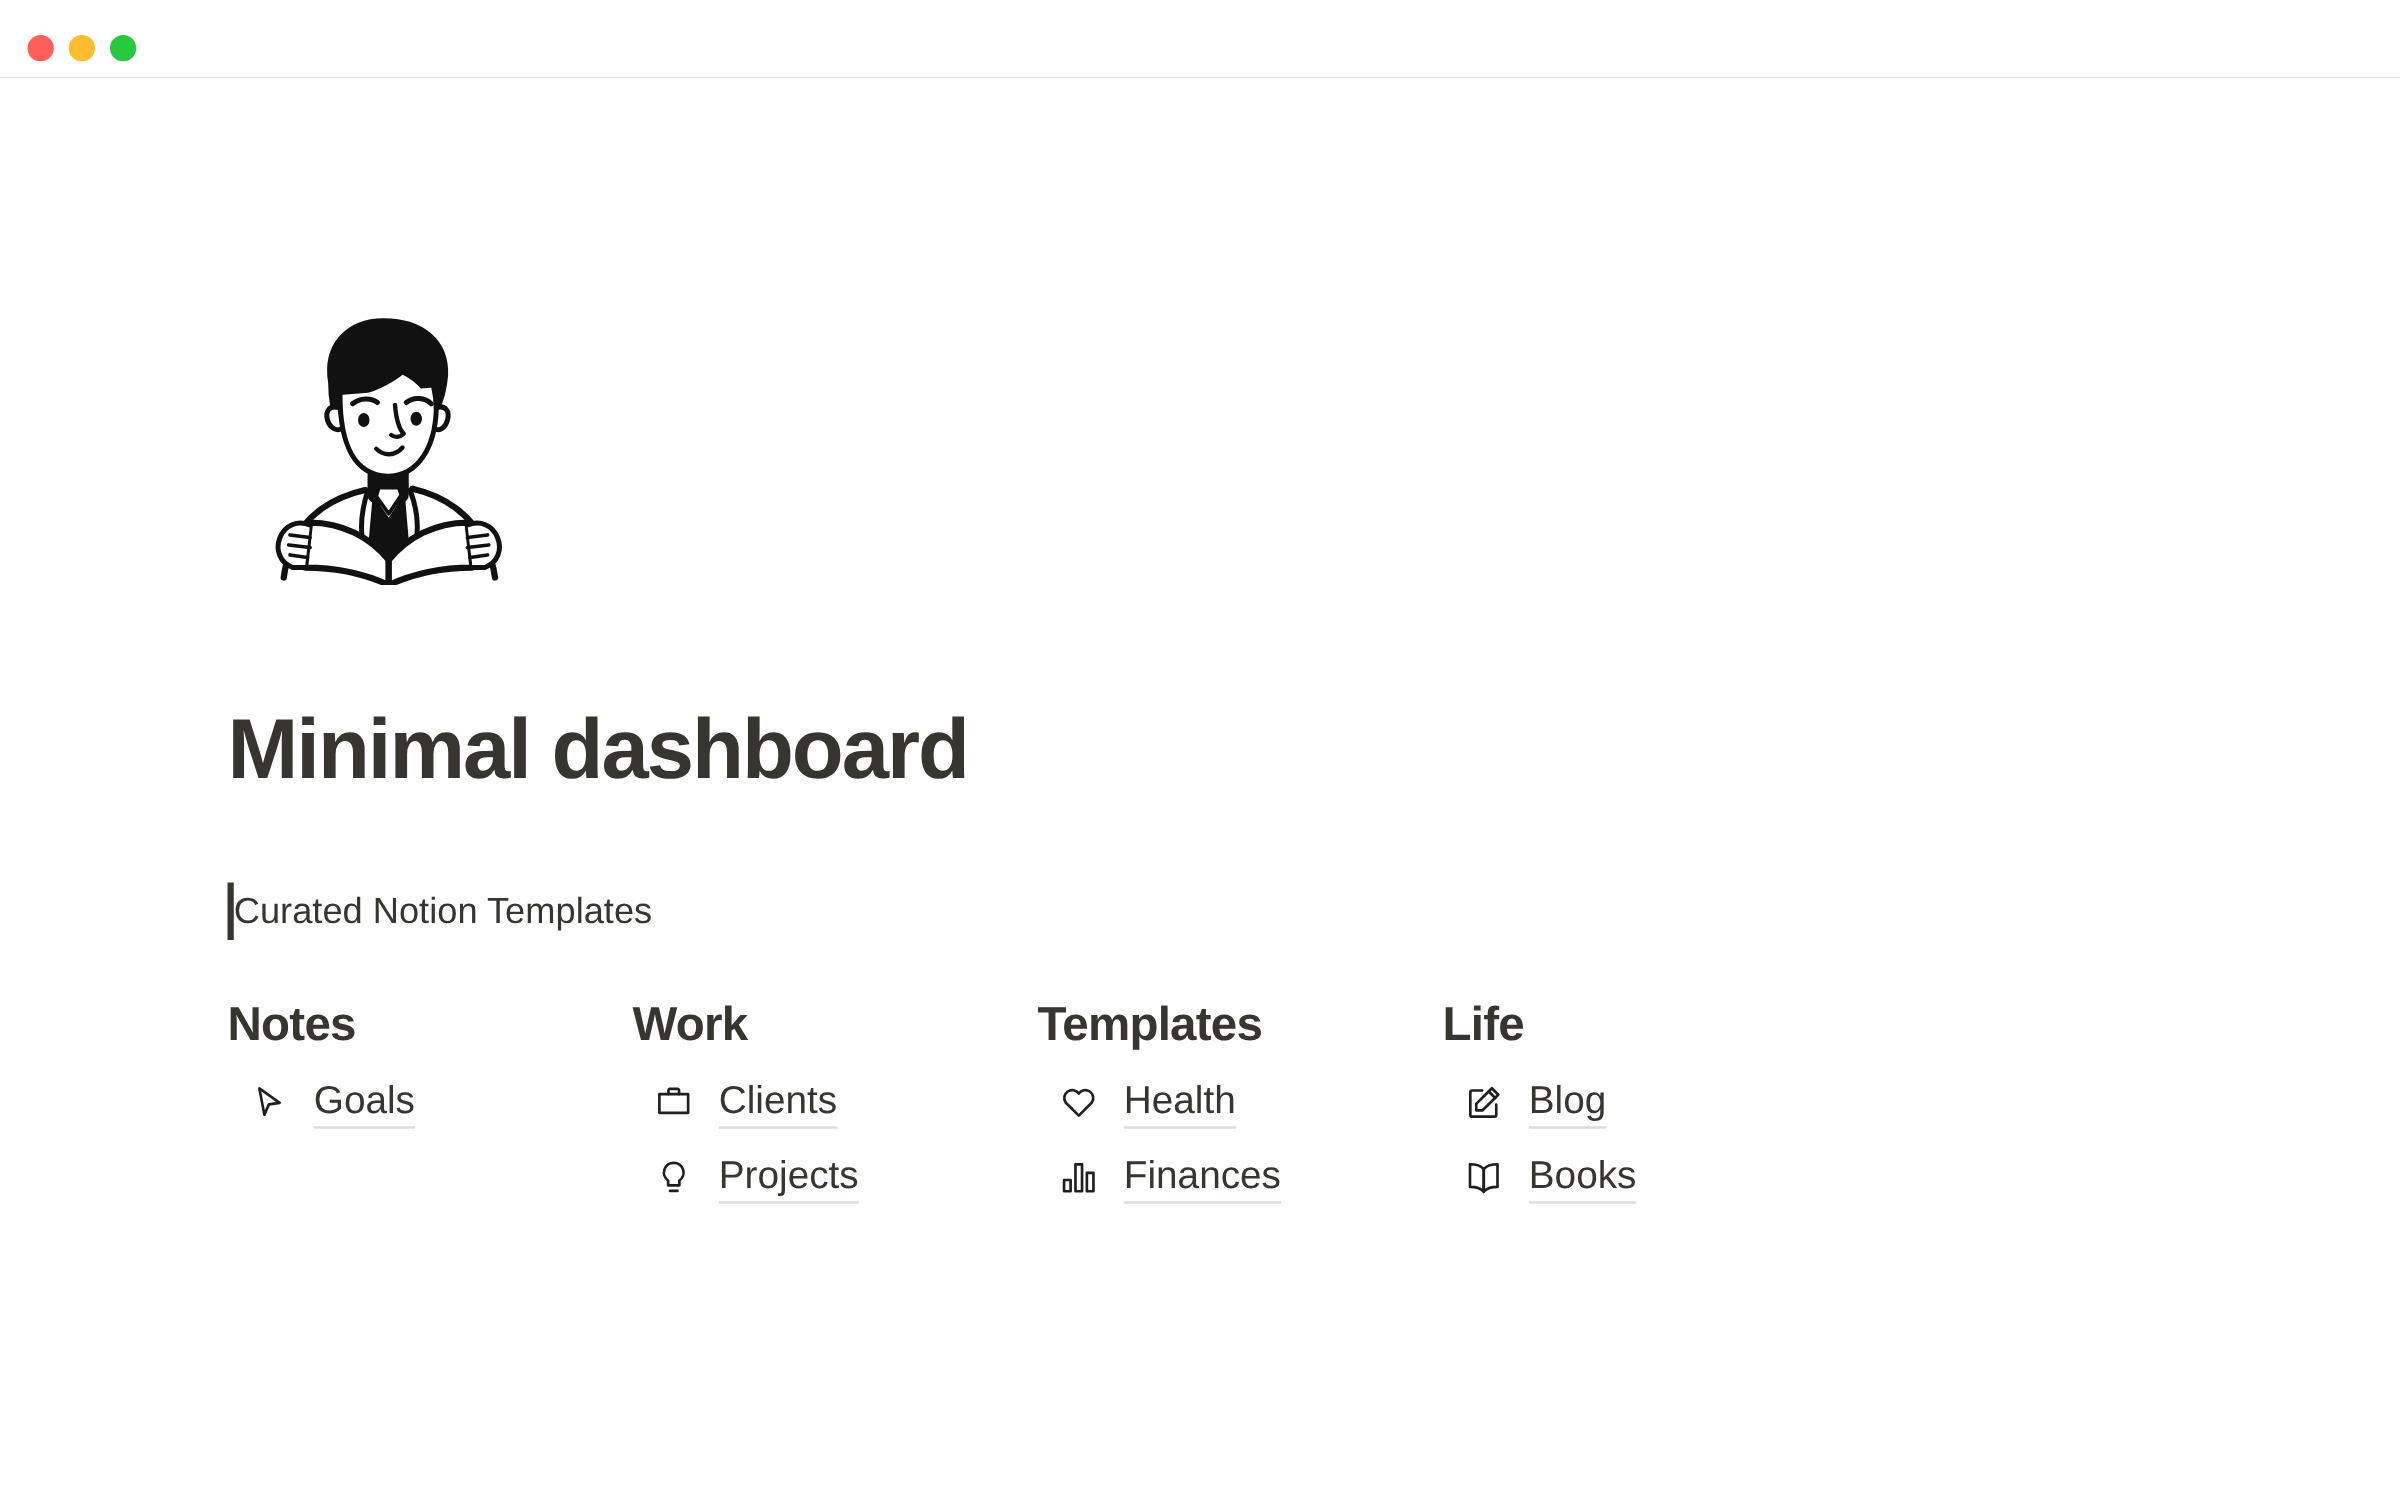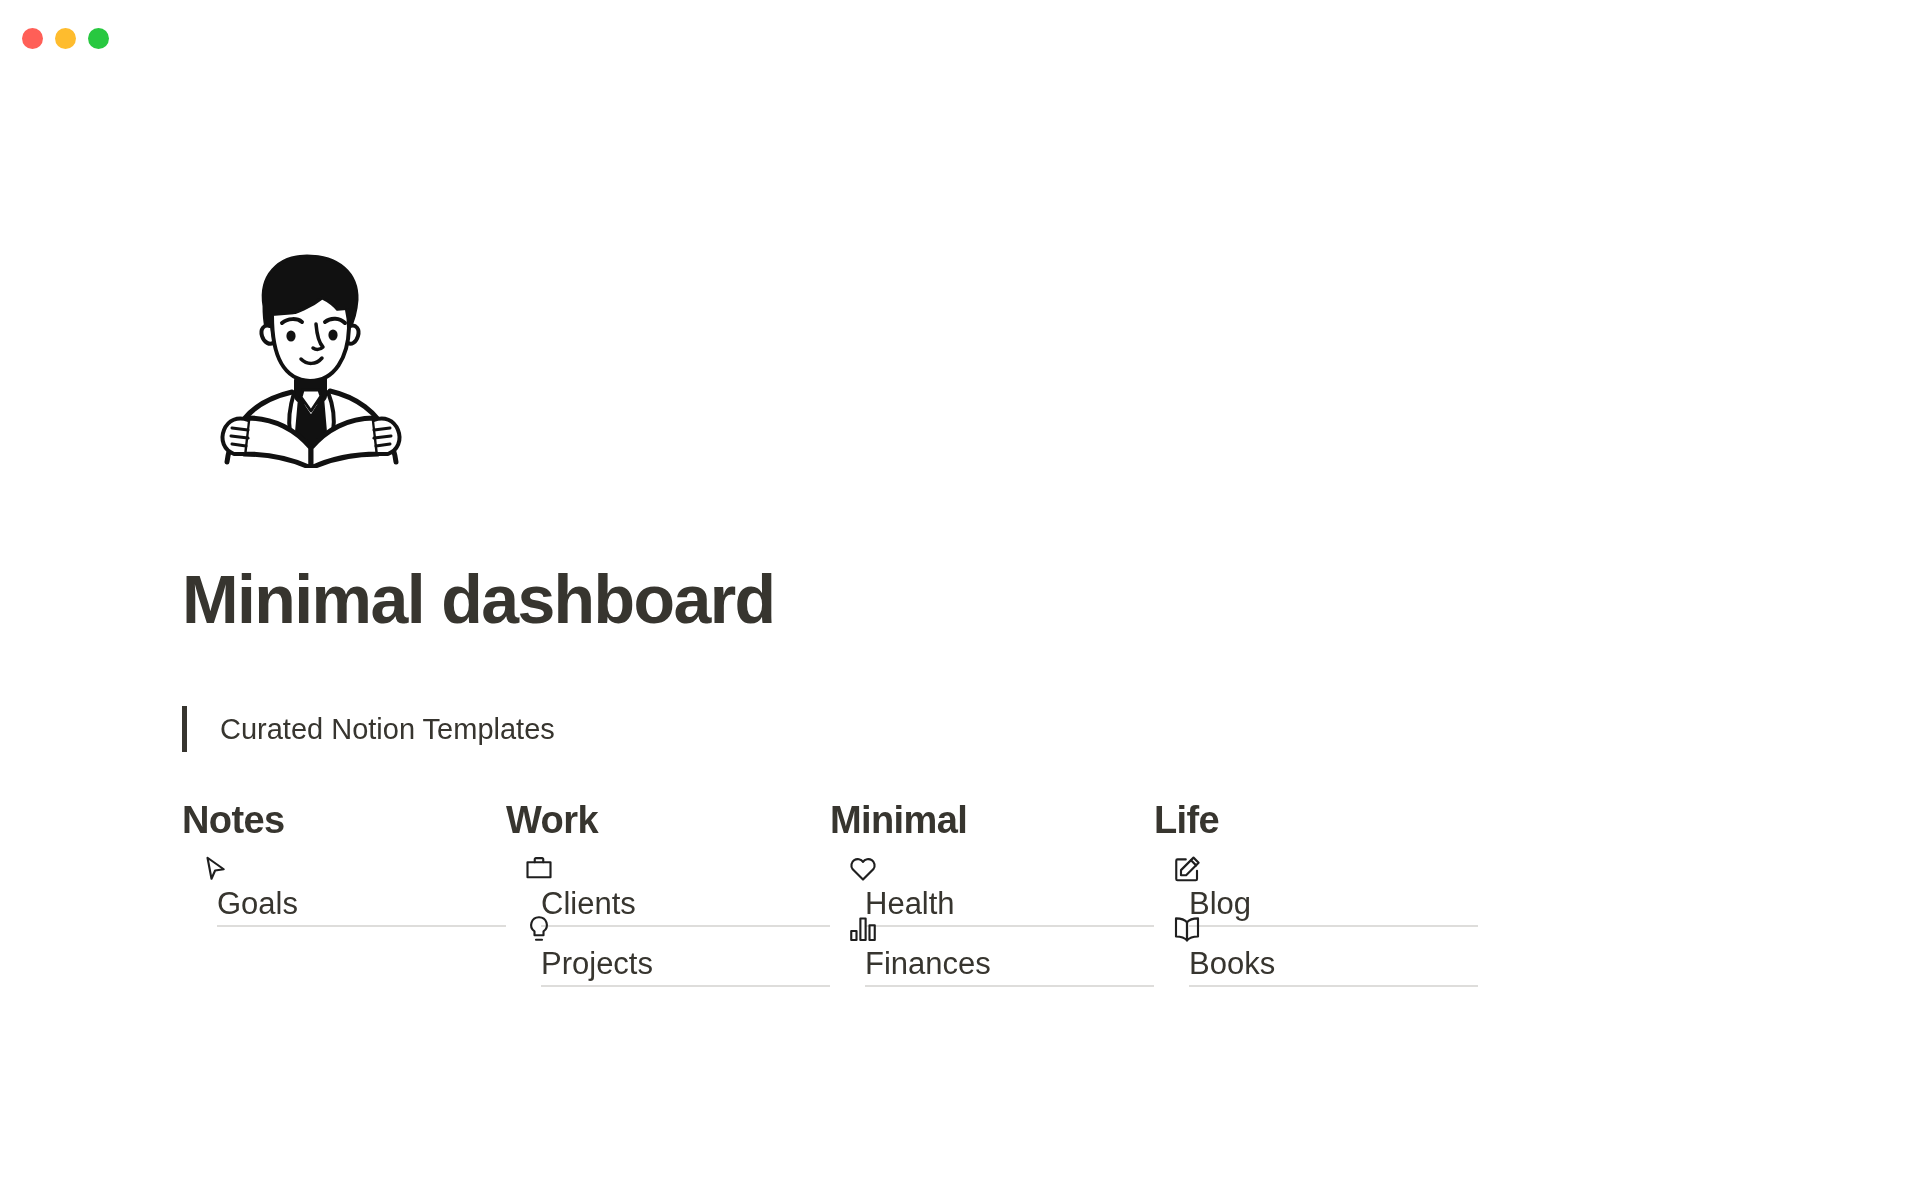--- a/index.html
+++ b/index.html
@@ -104,21 +104,20 @@
     align-items: center;
     height: 50px;
   }
   .quote-bar {
     width: 5px;
     height: 46px;
     background: #37352F;
     flex: 0 0 auto;
   }
   .quote-text {
-    margin-left: 33px;
     font-size: 29px;
     line-height: 40px;
     font-weight: 400;
     color: #37352F;
     white-space: nowrap;
   }
 
   
   .columns {
     position: absolute;
@@ -136,23 +135,23 @@
     line-height: 48px;
     font-weight: 700;
     letter-spacing: -0.6px;
     color: #37352F;
     margin-bottom: 8px;
     white-space: nowrap;
   }
 
   .link-row {
     display: flex;
+    align-items: center;
     height: 60px;
     padding-left: 16px;
-    flex-direction: column;
   }
   .link-icon {
     width: 34px;
     height: 34px;
     flex: 0 0 auto;
     display: flex;
     align-items: center;
     justify-content: center;
     color: #1f1f1f;
   }
@@ -280,21 +279,21 @@
               <svg width="30" height="30" viewBox="0 0 24 24" fill="none" stroke="#1f1f1f" stroke-width="1.7" stroke-linejoin="round" stroke-linecap="round">
                 <path d="M12 2.6 a6.2 6.2 0 0 0 -3.6 11.3 v3.1 h7.2 v-3.1 A6.2 6.2 0 0 0 12 2.6 z"></path>
                 <path d="M9.6 20.6 h4.8"></path>
               </svg>
             </span>
             <span class="link-label">Projects</span>
           </div>
         </div>
 
         <div class="column">
-          <div class="column-title">Minimal</div>
+          <div class="column-title">Templates</div>
 
           <div class="link-row">
             <span class="link-icon">
               <svg width="30" height="30" viewBox="0 0 24 24" fill="none" stroke="#1f1f1f" stroke-width="1.7" stroke-linejoin="round" stroke-linecap="round">
                 <path d="M12 20.4 L3.6 12 A5 5 0 0 1 12 6.3 A5 5 0 0 1 20.4 12 Z"></path>
               </svg>
             </span>
             <span class="link-label">Health</span>
           </div>
 

